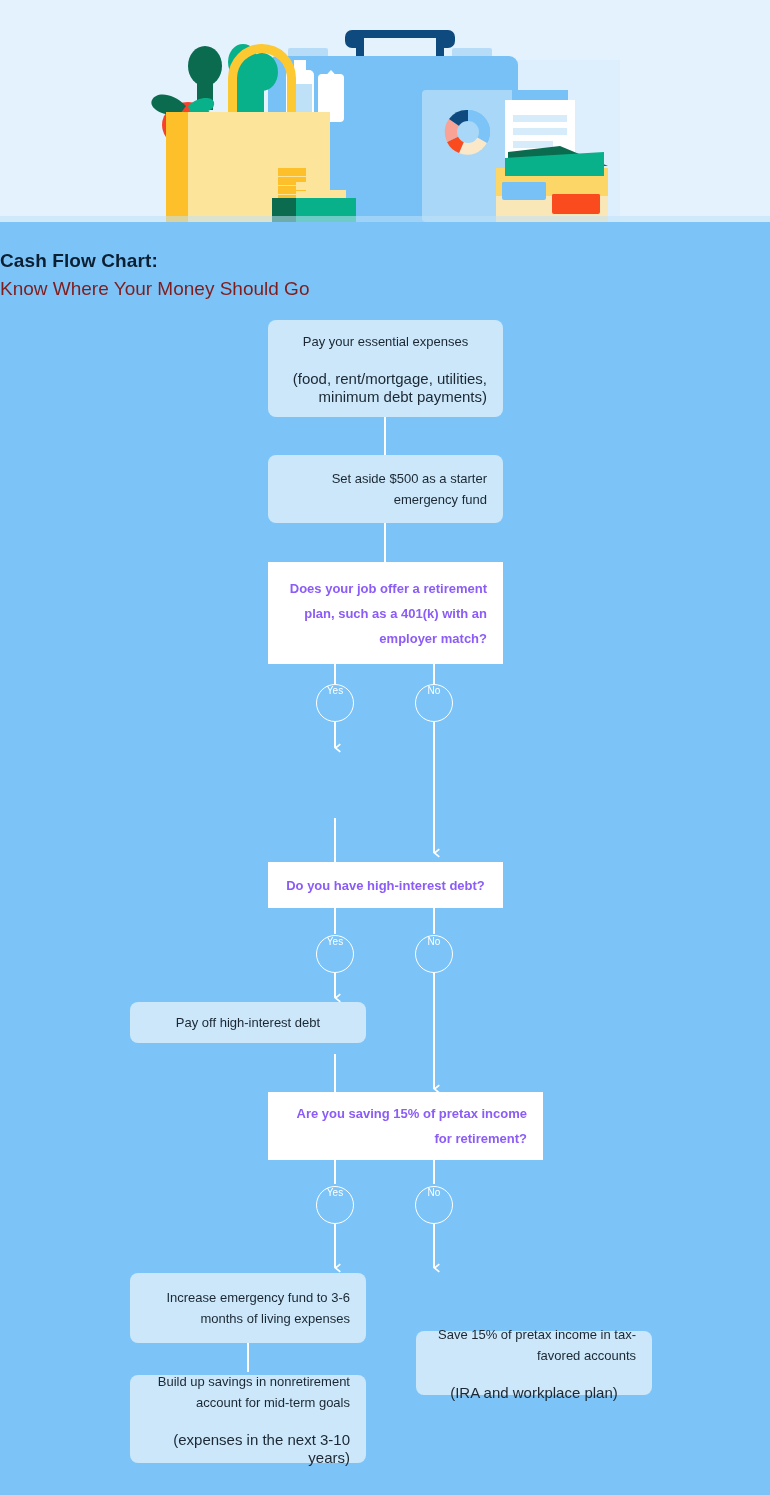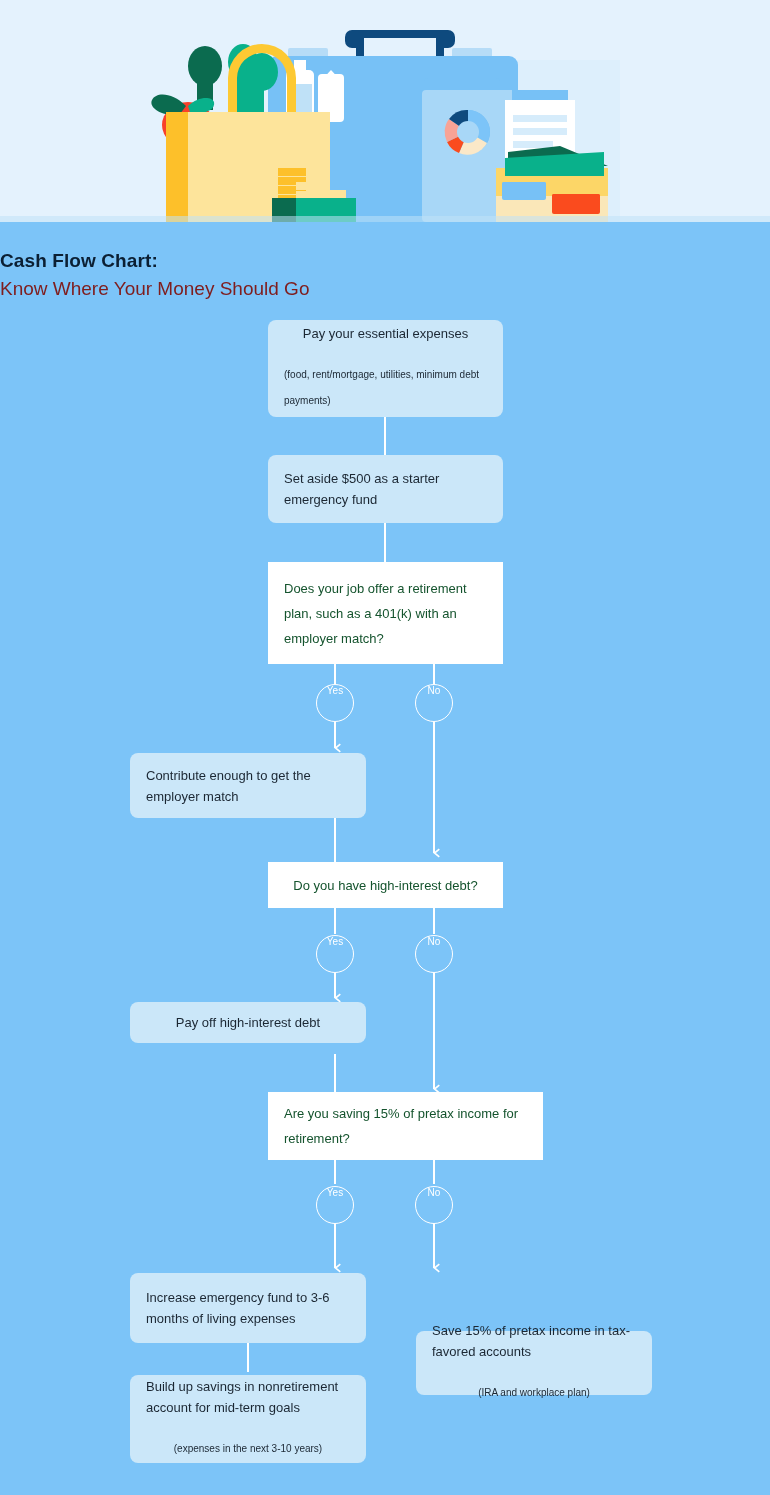--- a/index.html
+++ b/index.html
@@ -59,45 +59,45 @@
     pointer-events: none;
   }
 
   .node {
     position: absolute;
     box-sizing: border-box;
     display: flex;
     flex-direction: column;
     align-items: center;
     justify-content: center;
-    text-align: left;
+    text-align: right;
     padding: 10px 16px;
   }
   .node.action {
     background: #cbe7f9;
     border-radius: 8px;
   }
   .node.decision {
     background: #ffffff;
     border-radius: 0;
   }
   .node .main {
     font-size: 13px;
     line-height: 21px;
     color: #1b2733;
   }
   .node.decision .main {
-    font-weight: normal;
+    font-weight: bold;
     font-size: 13px;
     line-height: 25px;
-    color: #14532d;
+    color: #8b5cf6;
   }
   .node .sub {
-    font-size: 10px;
-    line-height: 26px;
+    font-size: 15px;
+    line-height: 18px;
     color: #1b2733;
     margin-top: 18px;
   }
 
   .badge {
     position: absolute;
     width: 38px; height: 38px;
     border-radius: 50%;
     border: 1.6px solid #ffffff;
     box-sizing: border-box;
@@ -269,23 +269,20 @@
     <div class="main">Does your job offer a retirement plan, such as a 401(k) with an employer match?</div>
   </div>
 
   <div class="badge" style="left:316px; top:684px;">
     <span>Yes</span>
   </div>
   <div class="badge" style="left:415px; top:684px;">
     <span>No</span>
   </div>
 
-  <div class="node action" style="left:130px; top:753px; width:236px; height:65px;">
-    <div class="main">Contribute enough to get the employer match</div>
-  </div>
 
   <div class="node decision" style="left:268px; top:862px; width:235px; height:46px;">
     <div class="main">Do you have high-interest debt?</div>
   </div>
 
   <div class="badge" style="left:316px; top:935px;">
     <span>Yes</span>
   </div>
   <div class="badge" style="left:415px; top:935px;">
     <span>No</span>

